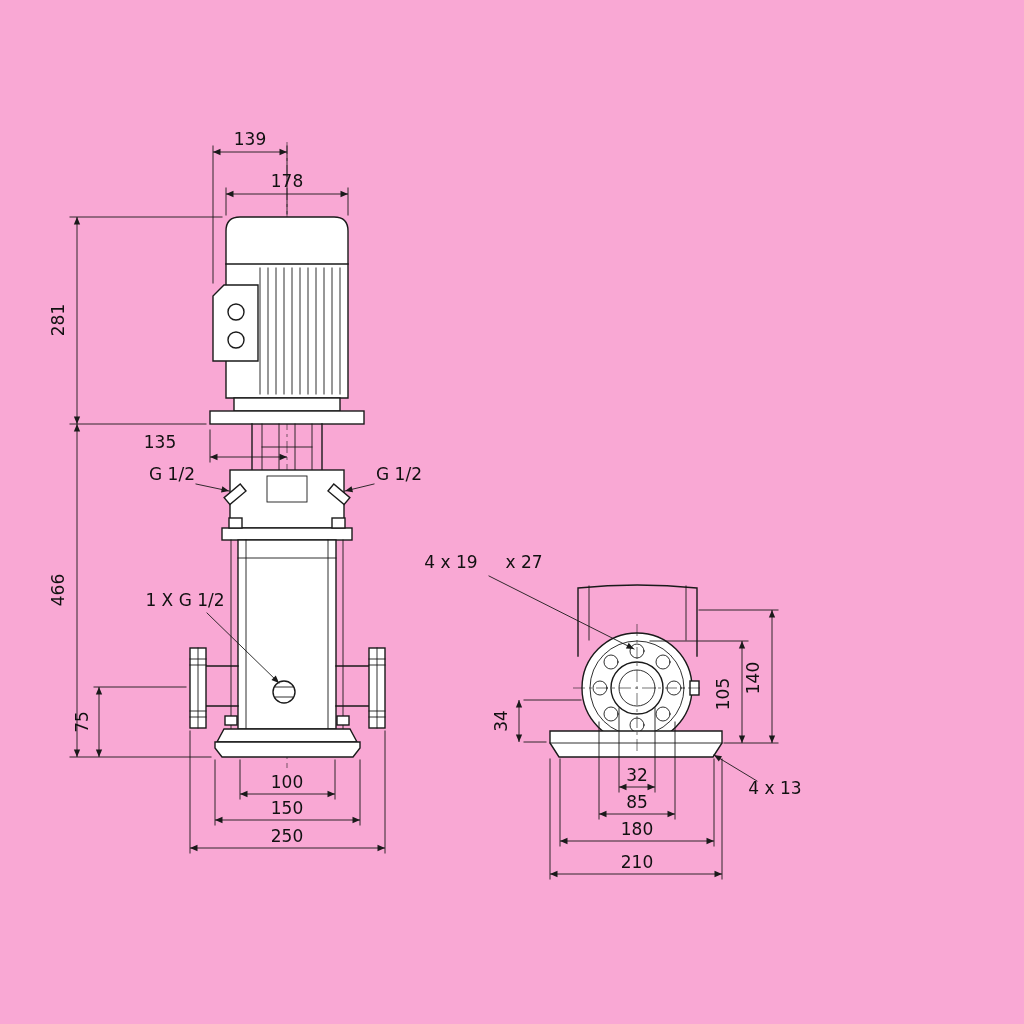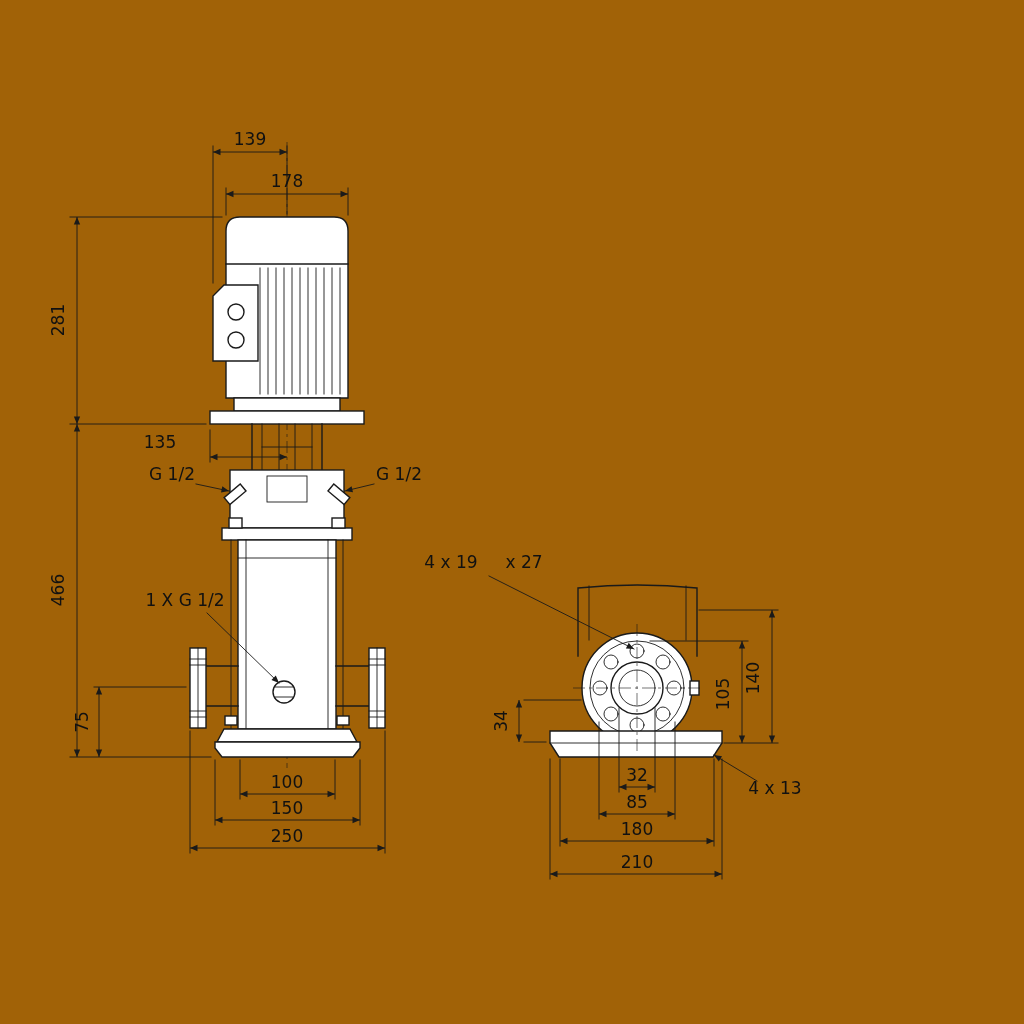--- a/index.html
+++ b/index.html
@@ -1,16 +1,16 @@
 <!DOCTYPE html>
 <html><head>
 <meta charset="utf-8">
 <style>
   html,body{margin:0;padding:0;background:#fff;}
-  .page{width:1024px;height:1024px;background:#a16207;position:relative;overflow:hidden;}
+  .page{width:1024px;height:1024px;background:#f9a8d4;position:relative;overflow:hidden;}
   svg{display:block;}
   .ln{stroke:#1a1a1a;stroke-width:1.4;fill:none;stroke-linecap:square;}
   .thin{stroke:#1a1a1a;stroke-width:.9;fill:none;stroke-linecap:square;}
   .dim{stroke:#1a1a1a;stroke-width:.9;fill:none;}
   .cl{stroke:#1a1a1a;stroke-width:.6;stroke-dasharray:12 4 3 4;fill:none;}
   .f{fill:#fff;}
   text{font-family:"DejaVu Sans","Liberation Sans",sans-serif;font-size:17px;fill:#111;}
 </style>
 </head>
 <body>

